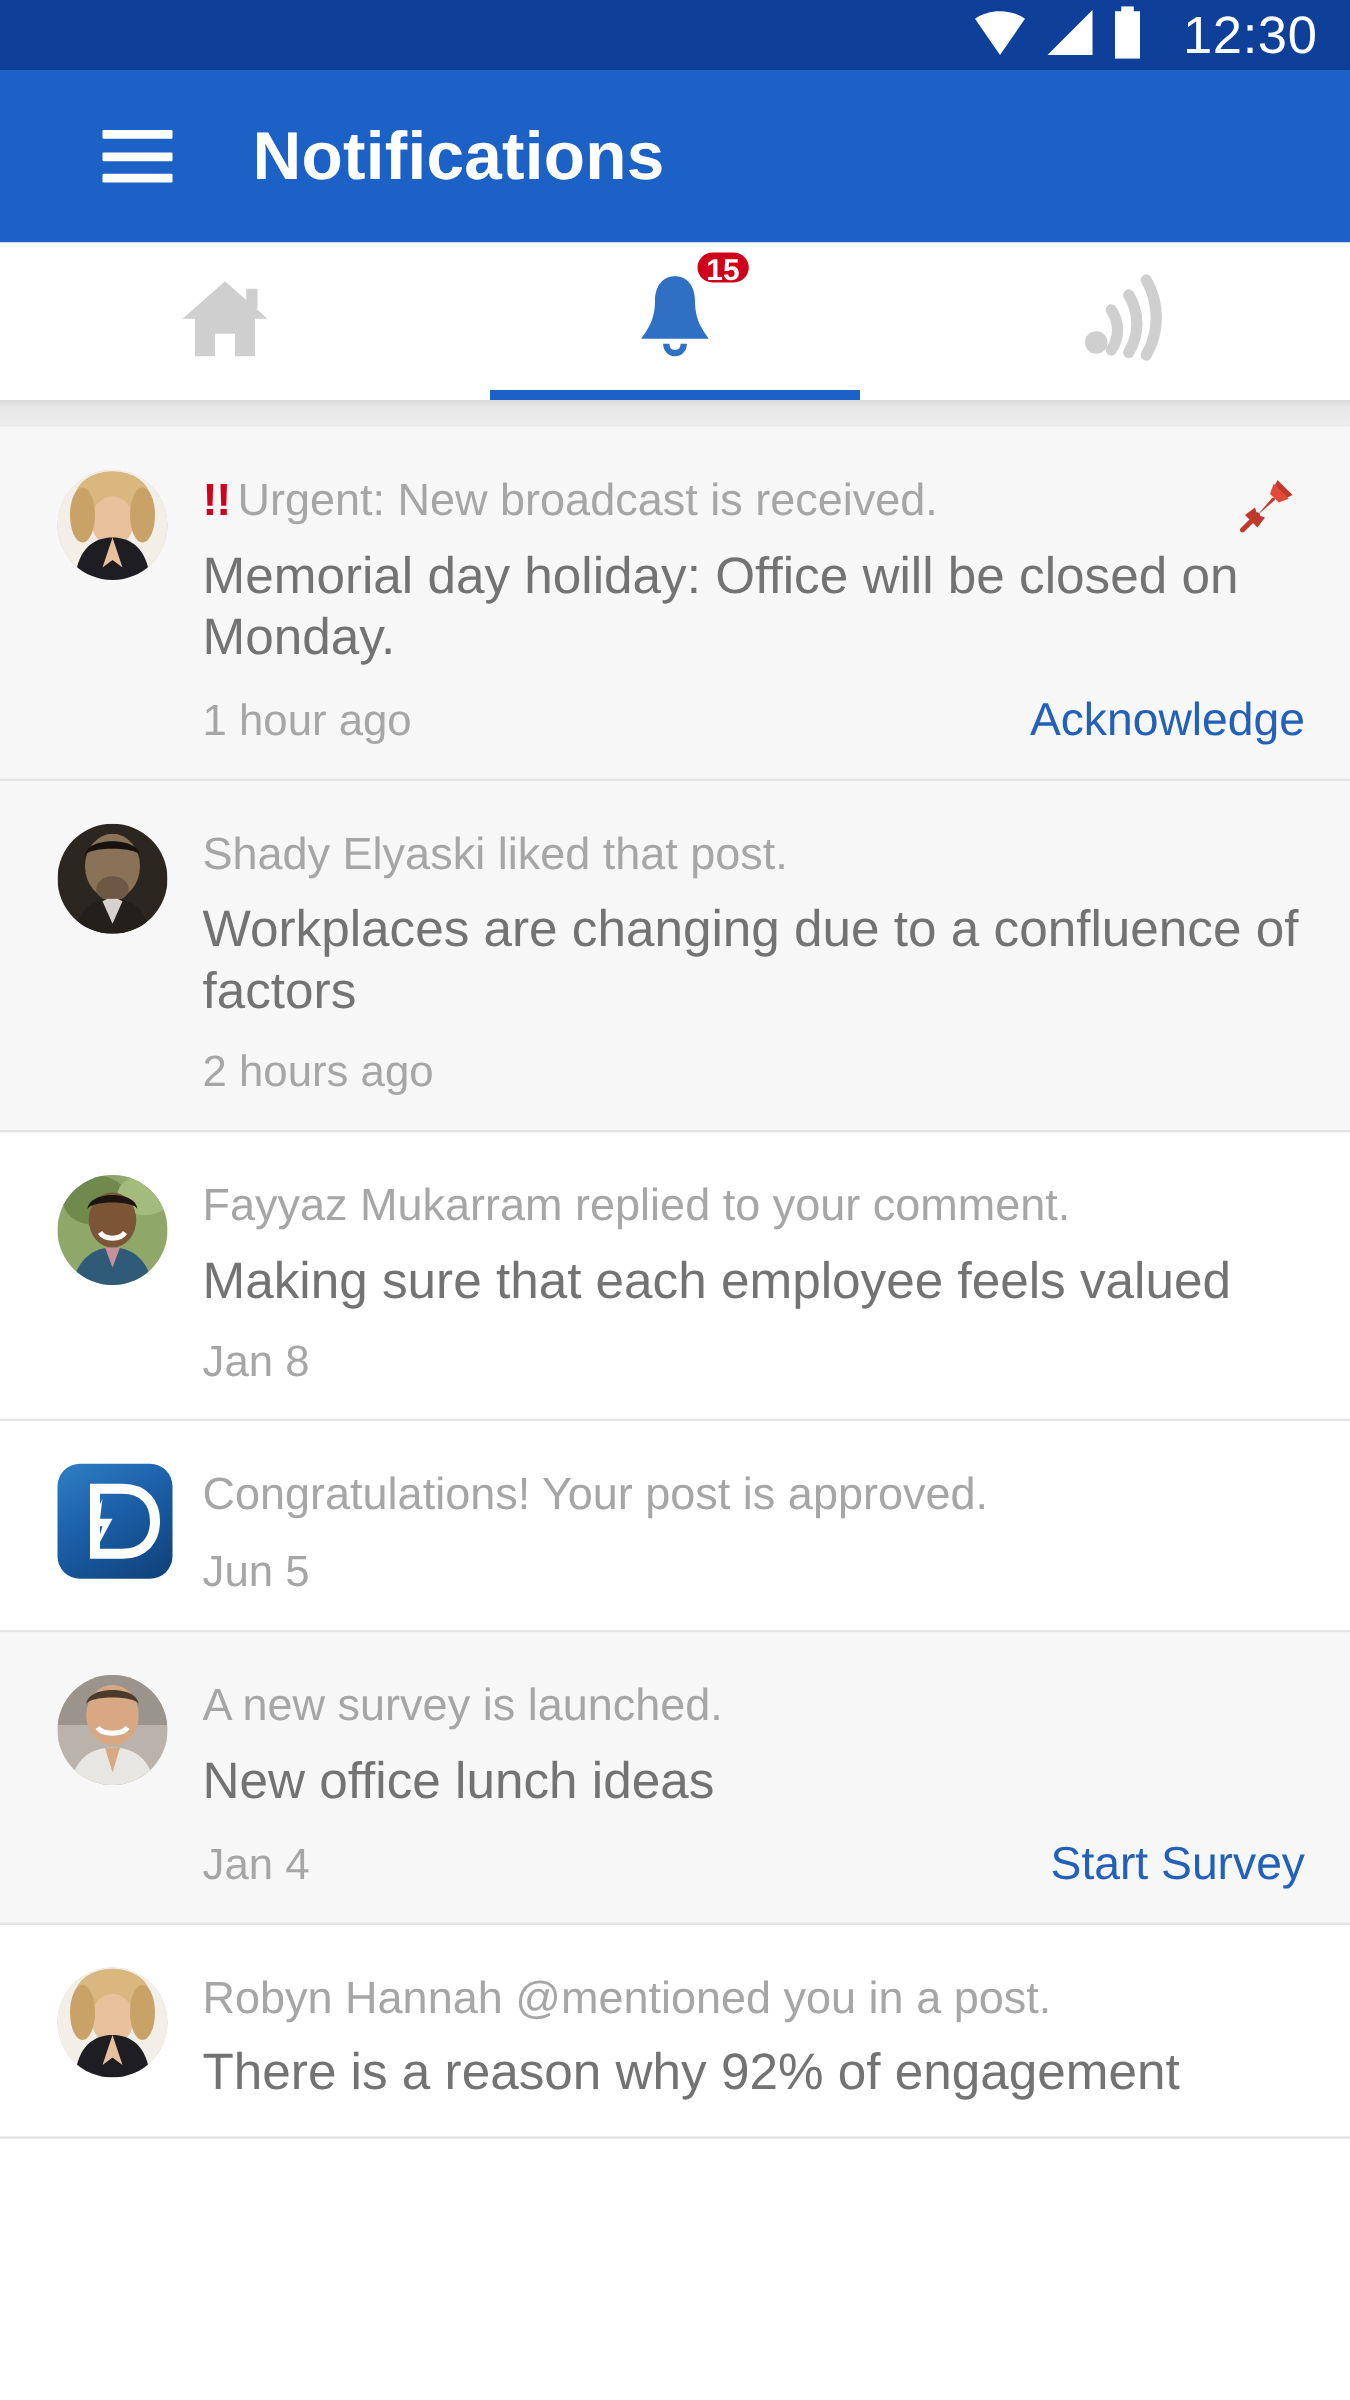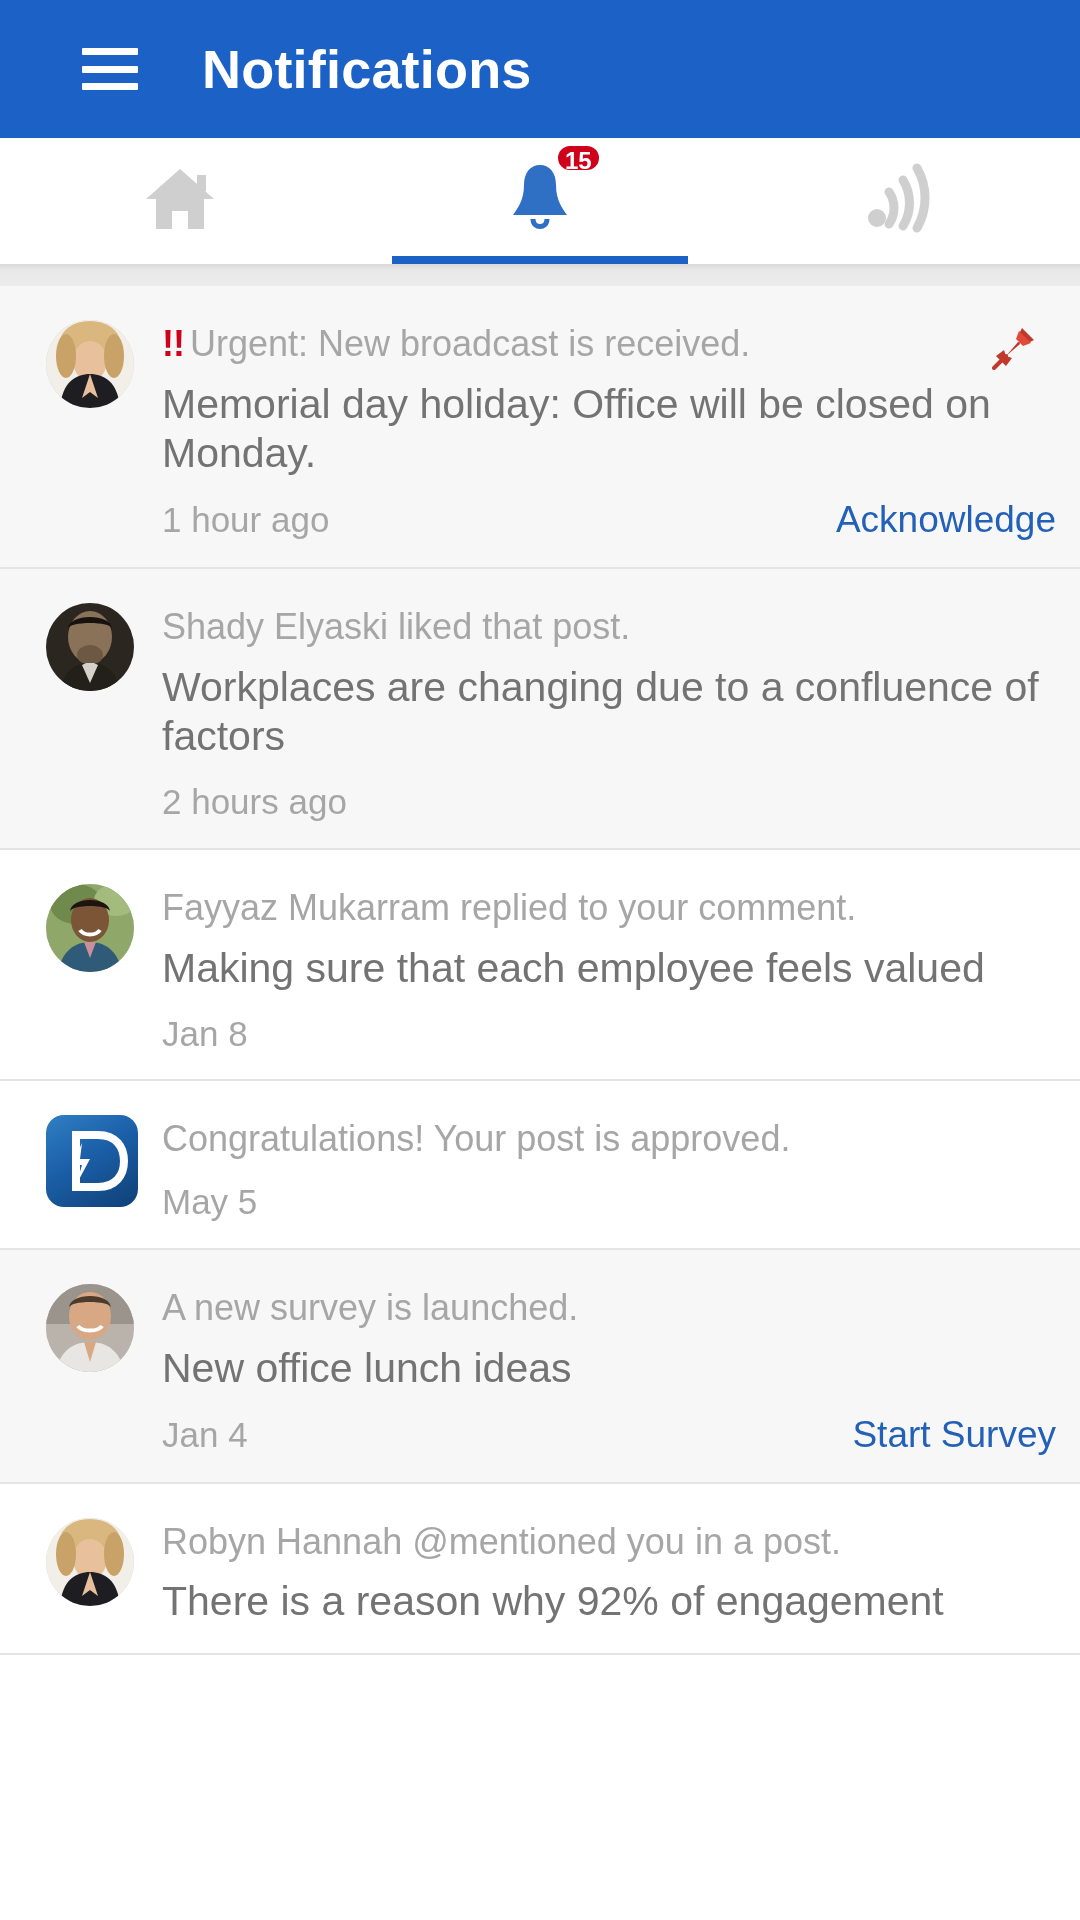--- a/index.html
+++ b/index.html
@@ -62,21 +62,21 @@
 
   
   .band {
     height:22px; flex:0 0 22px;
     background:linear-gradient(to bottom,#d9d9d9 0%, #e8e8e8 28%, #ededed 100%);
   }
 
   
   .list { flex:1 1 auto; overflow:hidden; background:#ffffff; }
   .n-item {
-    display:flex; padding:34px 24px 26px 46px; box-sizing:border-box;
+    display:flex; padding:34px 36px 26px 46px; box-sizing:border-box;
     border-bottom:2px solid #e4e4e4; position:relative;
   }
   .n-item.alt { background:#f7f7f7; }
   .n-item.plain { background:#ffffff; }
 
   .avatar {
     width:88px; height:88px; flex:0 0 88px; border-radius:50%;
     margin-right:28px; overflow:hidden; position:relative;
     background:#cfcfcf;
   }
@@ -109,20 +109,41 @@
   .pin {
     position:absolute; top:40px; right:44px;
     width:44px; height:44px;
   }
 </style>
 </head>
 <body>
 
 <div class="screen">
 
+  <div class="statusbar">
+    <div class="status-icons">
+      <span class="sb-ico">
+        <svg width="44" height="40" viewBox="0 0 44 40">
+            <path d="M2 9 C13 1, 31 1, 42 9 L22 38 Z" fill="#ffffff"></path>
+          </svg>
+      </span>
+      <span class="sb-ico">
+        <svg width="40" height="40" viewBox="0 0 40 40">
+            <path d="M38 2 L38 38 L2 38 Z" fill="#ffffff"></path>
+          </svg>
+      </span>
+      <span class="sb-ico">
+        <svg width="24" height="42" viewBox="0 0 24 42">
+          <rect x="7" y="0" width="10" height="5" fill="#ffffff"></rect>
+          <rect x="2" y="4" width="20" height="38" fill="#ffffff"></rect>
+        </svg>
+      </span>
+      <span class="sb-time">12:30</span>
+    </div>
+  </div>
 
   <div class="appbar">
     <div class="hamburger">
       <span></span>
         <span></span>
         <span></span>
     </div>
     <div class="appbar-title">Notifications</div>
   </div>
 
@@ -243,21 +264,21 @@
     <div class="n-item plain">
       <div class="logo-tile">
         <svg width="92" height="92" viewBox="0 0 92 92">
           <path d="M30 20 L52 20 C70 20, 78 32, 78 46 C78 60, 70 72, 52 72 L30 72 Z" fill="none" stroke="#ffffff" stroke-width="8"></path>
           <path d="M36 28 L26 50 L36 50 L30 70 L44 44 L34 44 Z" fill="#ffffff"></path>
         </svg>
       </div>
       <div class="n-body">
         <div class="n-sub">Congratulations! Your post is approved.</div>
         <div class="n-foot">
-          <span class="n-time">May 5</span>
+          <span class="n-time">Jun 5</span>
           <span class="n-action"></span>
         </div>
       </div>
     </div>
 
     <div class="n-item alt">
       <div class="avatar">
         <svg viewBox="0 0 88 88">
           <rect width="88" height="88" fill="#b9b3ab"></rect>
           <rect x="0" y="0" width="88" height="40" fill="#9a948c"></rect>

